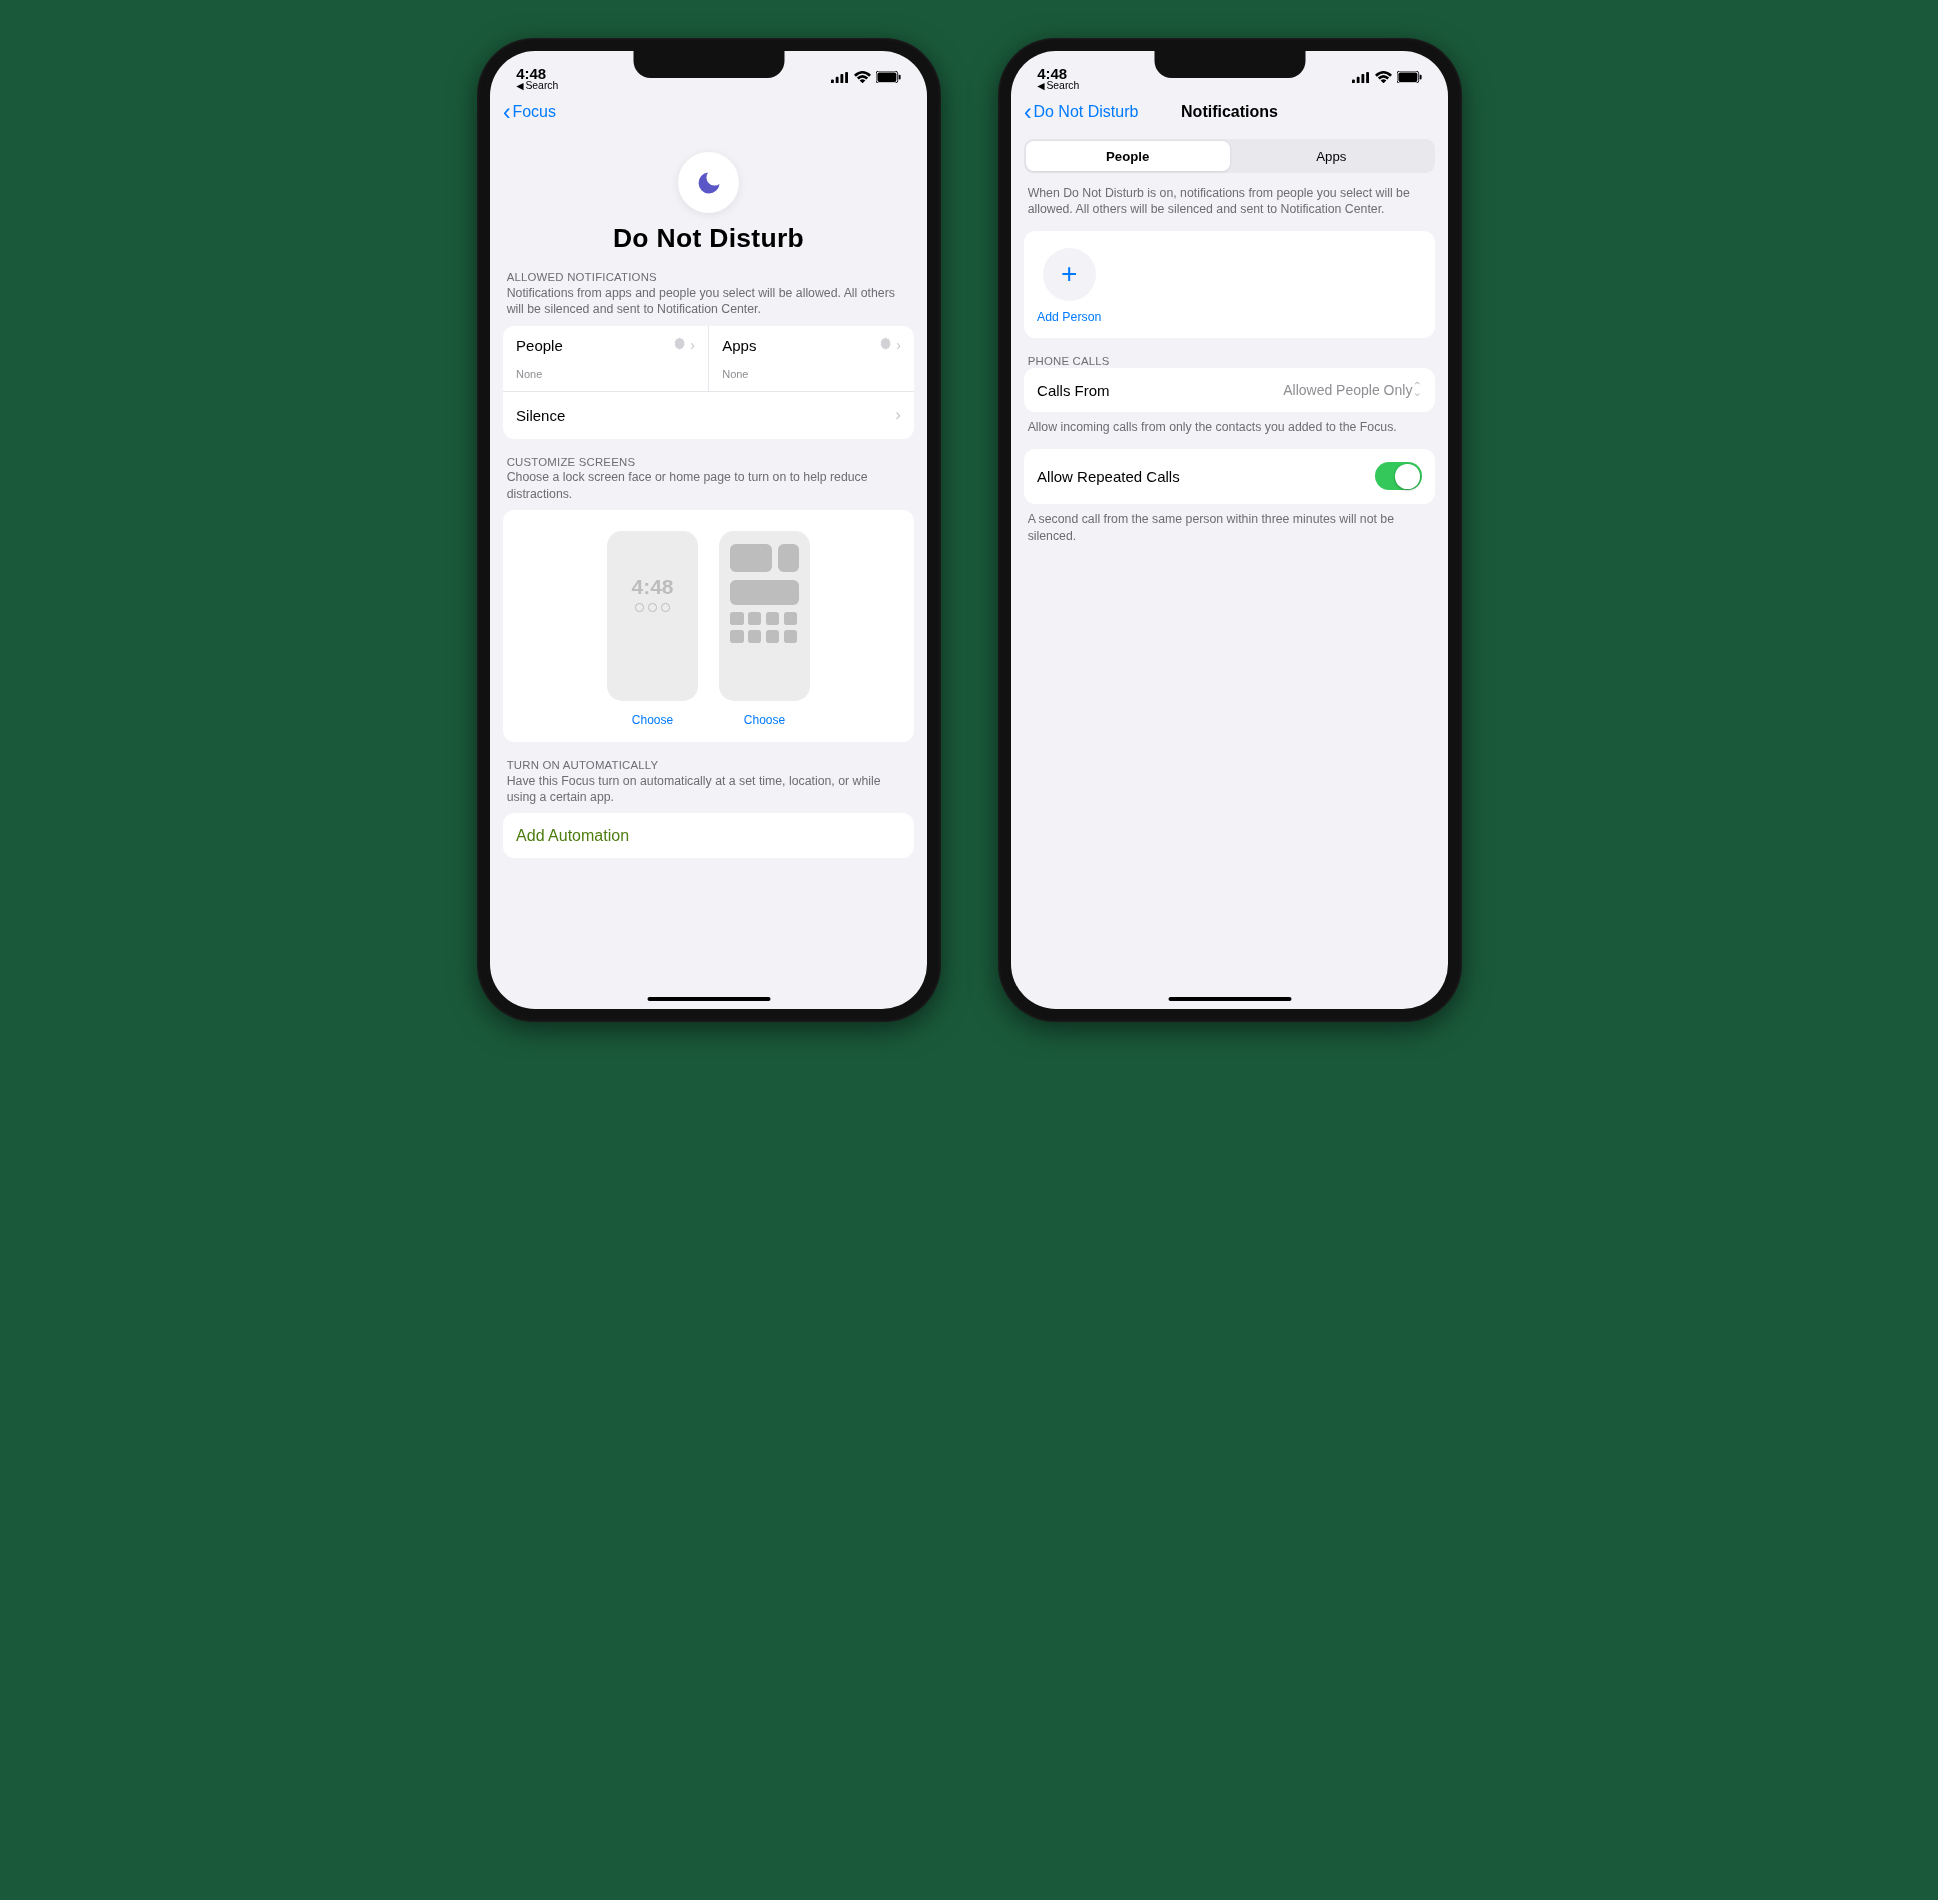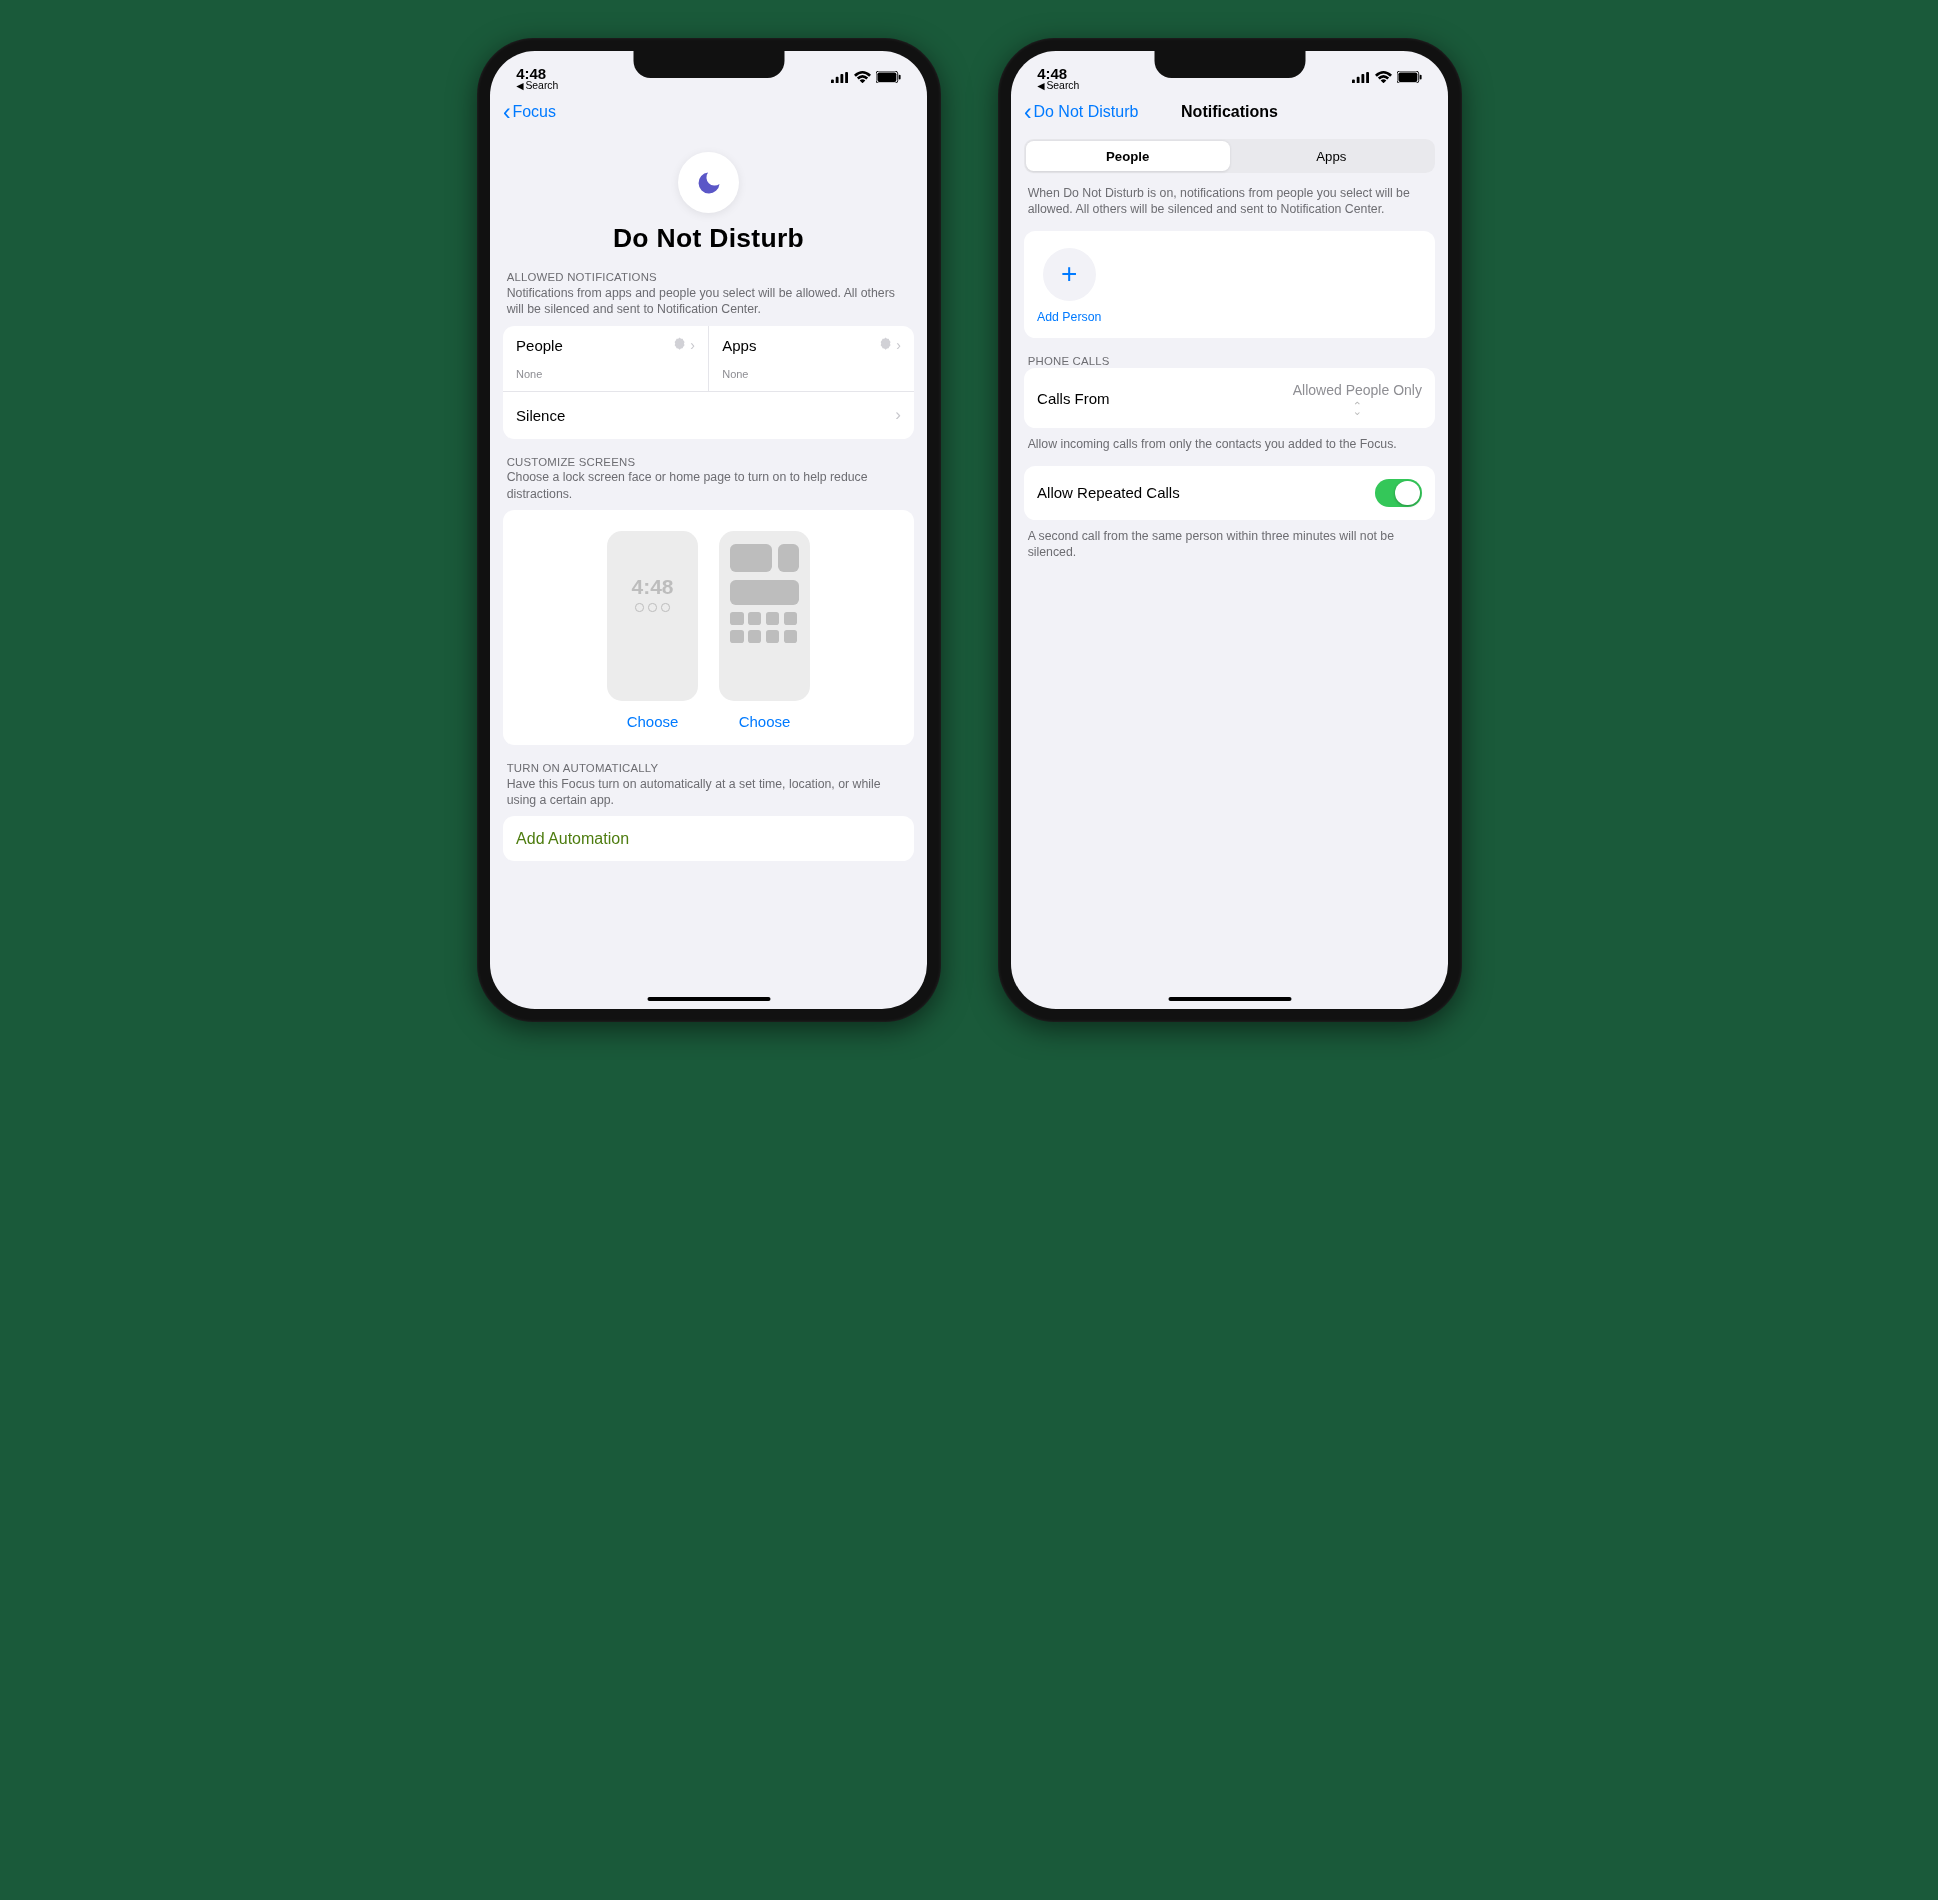--- a/index.html
+++ b/index.html
@@ -140,21 +140,21 @@
   .mock-lock-time { color:#bdbdbd; font-weight:700; font-size:21px; margin-top:44px; }
   .mock-dots { display:flex; gap:4.7px; margin-top:3.8px; }
   .mock-dots span { width:8.5px; height:8.5px; border-radius:50%; border:1.9px solid #bdbdbd; }
   .mock-home-grid { padding: 13.2px 11.4px; display:flex; flex-direction:column; gap:7.6px; width:100%; }
   .mock-widgets-row { display:flex; gap:5.7px; }
   .wbig { flex:2; height:28px; background:#bdbdbd; border-radius:5.7px; }
   .wsm { flex:1; height:28px; background:#bdbdbd; border-radius:5.7px; }
   .wwide { width:100%; height:24.6px; background:#bdbdbd; border-radius:5.7px; }
   .wicons { display:flex; flex-wrap:wrap; gap:4.7px; }
   .wicons span { width:13.2px; height:13.2px; background:#bdbdbd; border-radius:2.8px; }
-  .choose-btn { color:#007aff; font-size:15px; }
+  .choose-btn { color:#007aff; font-size:12px; }
 
   .add-automation { color:#4d7c0f; font-size:16px; padding:13.2px 13.2px; }
 
   
   .seg-control {
     display:flex;
     background:#e9e9ed;
     border-radius:9.5px;
     padding:1.9px;
     margin: 3.8px 0 11.4px 0;
@@ -188,21 +188,21 @@
     width:53px; height:53px; border-radius:50%;
     background:#f2f2f7; display:flex; align-items:center; justify-content:center;
     color:#007aff; font-size:28px; font-weight:300;
   }
   .add-label { color:#007aff; font-size:12.3px; margin-top:9.5px; }
 
   .row-between {
     display:flex; justify-content:space-between; align-items:center;
     padding:13.2px 13.2px; font-size:15px;
   }
-  .row-between .val { color:#8e8e93; font-size:14px; display:flex; align-items:center; gap:6px;flex-direction:column; }
+  .row-between .val { color:#8e8e93; font-size:14px; display:flex; align-items:center; gap:0; }
   .updown { color:#bbb; font-size:11.4px; display:inline-flex; flex-direction:column; line-height:5.7px; }
 
   .toggle {
     width:47px; height:28px; border-radius:14px; background:#34c759; position:relative;
   }
   .toggle::after {
     content:""; position:absolute; right:1.9px; top:1.9px;
     width:24.6px; height:24.6px; border-radius:50%; background:#fff;
     box-shadow:0 0.9px 2.8px rgba(0,0,0,0.3);
   }

